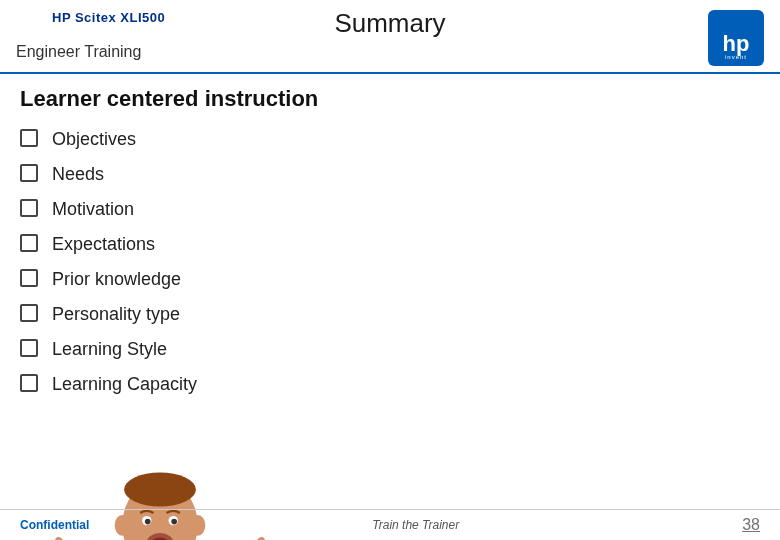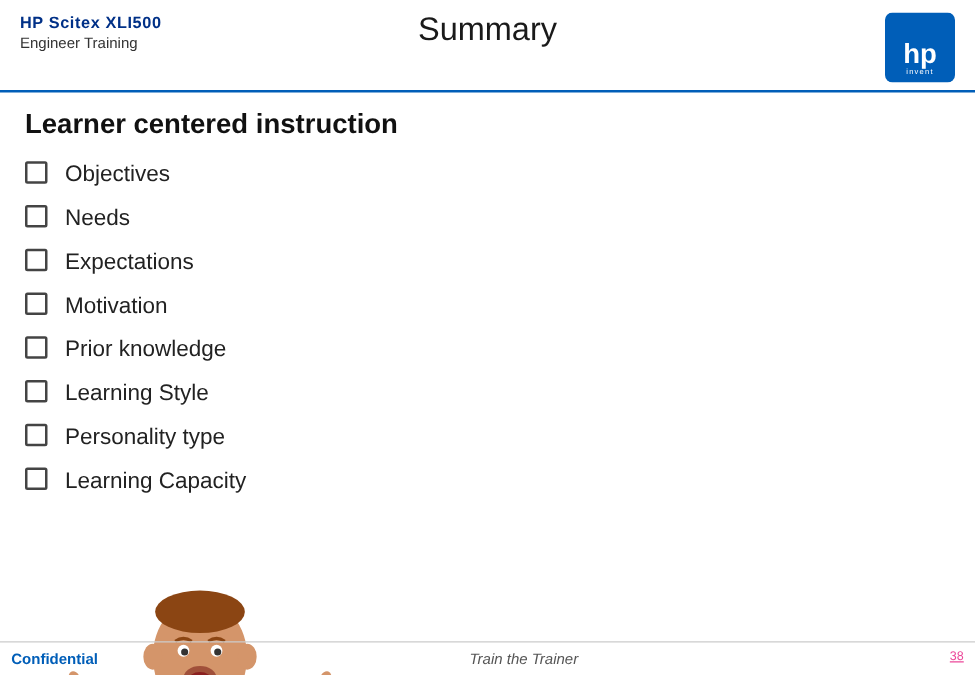--- a/index.html
+++ b/index.html
@@ -26,36 +26,37 @@
     .header-left {
       display: flex;
       flex-direction: column;
     }
 
     .hp-scitex-logo {
       font-size: 13px;
       font-weight: bold;
       color: #003087;
       letter-spacing: 0.5px;
+      margin-left: 36px;
     }
 
     .header-title {
       position: absolute;
       left: 50%;
       transform: translateX(-50%);
       top: 8px;
       font-size: 26px;
       font-weight: normal;
       color: #1a1a1a;
     }
 
     .engineer-training {
-      font-size: 12px;
+      font-size: 16px;
       color: #333;
-      margin-top: 2px;
+      margin-top: 18px;
     }
 
     .hp-logo {
       width: 56px;
       height: 56px;
     }
 
     
     .main-content {
       padding: 12px 20px 0 20px;
@@ -104,39 +105,40 @@
     }
 
     
     .footer {
       position: absolute;
       bottom: 0;
       left: 0;
       right: 0;
       display: flex;
       justify-content: space-between;
-      padding: 6px 9px;
+      align-items: center;
+      padding: 6px 20px;
       border-top: 1px solid #ccc;
     }
 
     .footer-confidential {
       font-size: 12px;
       color: #005eb8;
       font-weight: bold;
     }
 
     .footer-center {
       font-size: 12px;
       color: #555;
       font-style: italic;
     }
 
     .footer-page {
-      font-size: 10px;
-      color: #ec4899;
+      font-size: 16px;
+      color: #737373;
       text-decoration: underline;
     }
 
     
     .person-figure {
       width: 220px;
       height: 340px;
     }
   </style>
 </head>
@@ -164,37 +166,37 @@
       <li class="list-item">
         <div class="checkbox-icon"></div>
         <span>Objectives</span>
       </li>
       <li class="list-item">
         <div class="checkbox-icon"></div>
         <span>Needs</span>
       </li>
       <li class="list-item">
         <div class="checkbox-icon"></div>
+        <span>Motivation</span>
+      </li>
+      <li class="list-item">
+        <div class="checkbox-icon"></div>
         <span>Expectations</span>
       </li>
       <li class="list-item">
         <div class="checkbox-icon"></div>
-        <span>Motivation</span>
-      </li>
-      <li class="list-item">
-        <div class="checkbox-icon"></div>
         <span>Prior knowledge</span>
       </li>
       <li class="list-item">
         <div class="checkbox-icon"></div>
+        <span>Personality type</span>
+      </li>
+      <li class="list-item">
+        <div class="checkbox-icon"></div>
         <span>Learning Style</span>
-      </li>
-      <li class="list-item">
-        <div class="checkbox-icon"></div>
-        <span>Personality type</span>
       </li>
       <li class="list-item">
         <div class="checkbox-icon"></div>
         <span>Learning Capacity</span>
       </li>
     </ul>
   </div>
 
   <div class="right-panel">
     <svg class="person-figure" viewBox="0 0 220 360" xmlns="http://www.w3.org/2000/svg">

